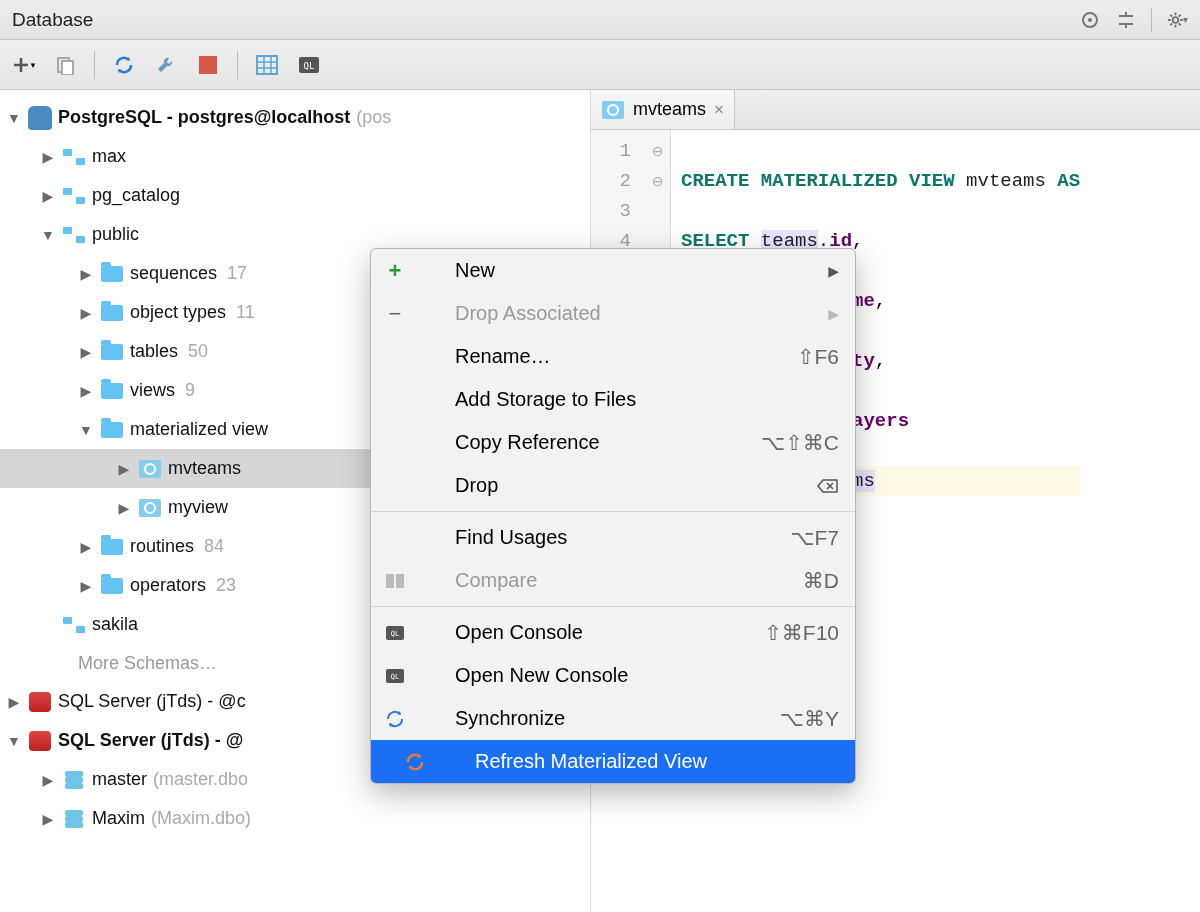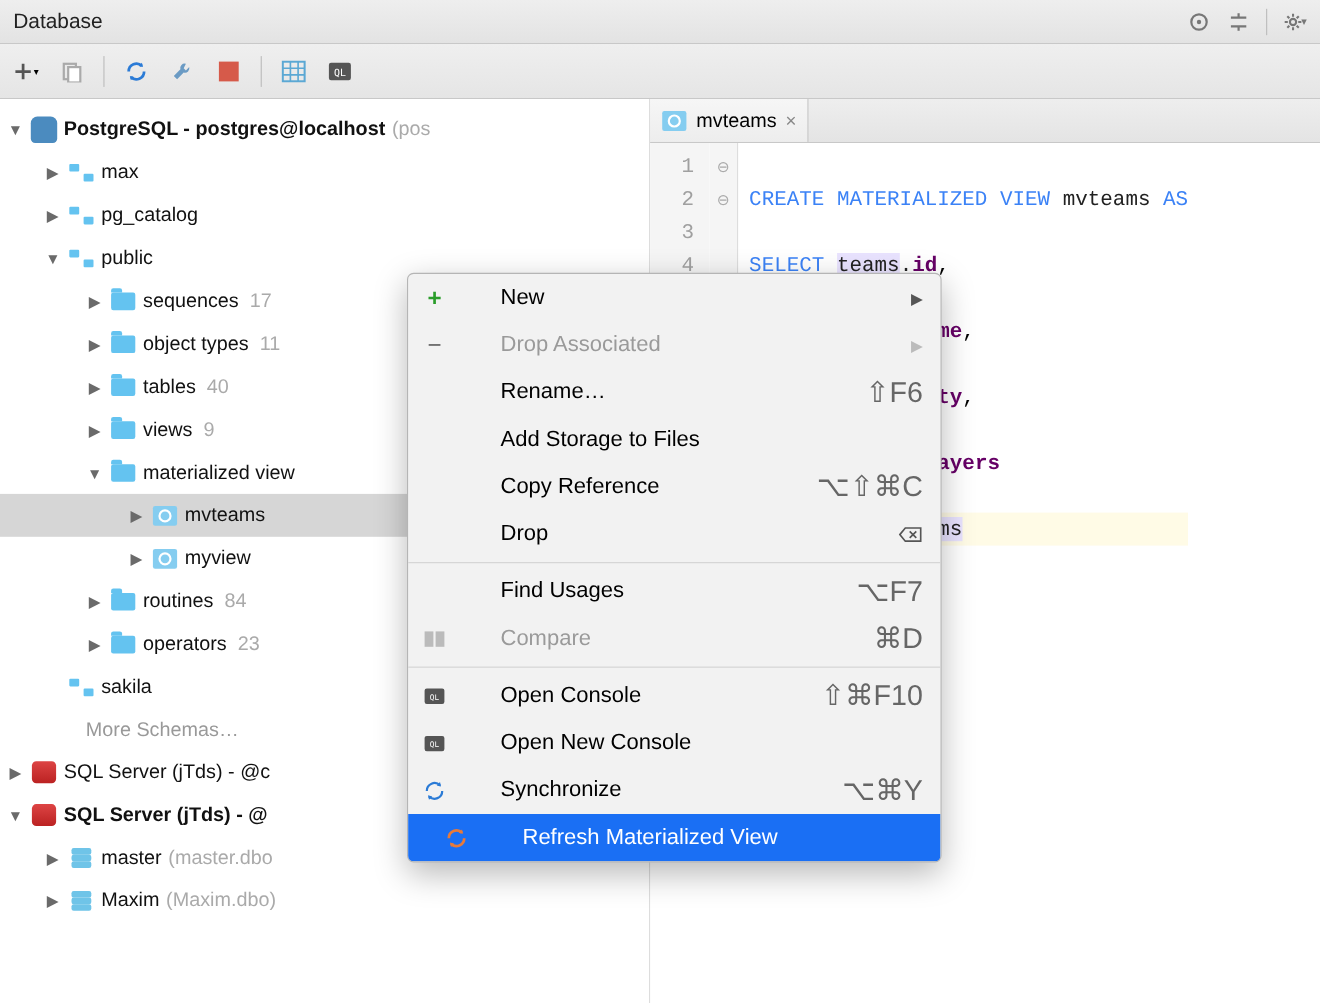--- a/index.html
+++ b/index.html
@@ -126,21 +126,21 @@
   text-align: center;
 }
 .code {
   padding: 6px 10px;
   font-family: Menlo, "Courier New", monospace;
   font-size: 19px;
   line-height: 30px;
   white-space: pre;
 }
 .code .row { display: block; }
-.kw { color: #3b82f6; font-weight: normal; }
+.kw { color: #0f766e; font-weight: bold; }
 .id { color: #660066; font-weight: bold; }
 .nm { color: #222; }
 .hl { background: #e9e3ff; font-family: Liberation Mono, monospace; }
 .current-line { background: #fffbe6; }
 .tree {
   padding-top: 8px;
 }
 .tree-row {
   display: flex;
   align-items: center;
@@ -231,21 +231,21 @@
   display: flex;
   align-items: center;
   height: 43px;
   padding: 0 16px 0 12px;
   gap: 12px;
   cursor: pointer;
 }
 .menu-item.disabled { color: #9a9a9a; }
 .menu-item .mi-icon { width: 24px; display:flex; justify-content:center; color:#666;}
 .menu-item .mi-label { flex: 1; margin-left: 36px; }
-.menu-item .mi-shortcut { color: #666; font-size: 26px; }
+.menu-item .mi-shortcut { color: #666; font-size: 21px; }
 .menu-item .mi-arrow { color: #555; font-size: 14px; }
 .menu-item.highlighted {
   background: #1a6ff4;
   color: #fff;
   padding-left: 32px;
 }
 .menu-sep {
   height: 1px;
   background: #d3d3d3;
   margin: 4px 0;
@@ -371,21 +371,21 @@
           </span>
         <span class="tree-label">object types</span>
         <span class="tree-count">11</span>
       </div>
       <div class="tree-row indent2">
         <span class="arrow">▶</span>
         <span class="tree-icon">
             <span class="folder-icon"></span>
           </span>
         <span class="tree-label">tables</span>
-        <span class="tree-count">40</span>
+        <span class="tree-count">50</span>
       </div>
       <div class="tree-row indent2">
         <span class="arrow">▶</span>
         <span class="tree-icon">
             <span class="folder-icon"></span>
           </span>
         <span class="tree-label">views</span>
         <span class="tree-count">9</span>
       </div>
       <div class="tree-row indent2">

